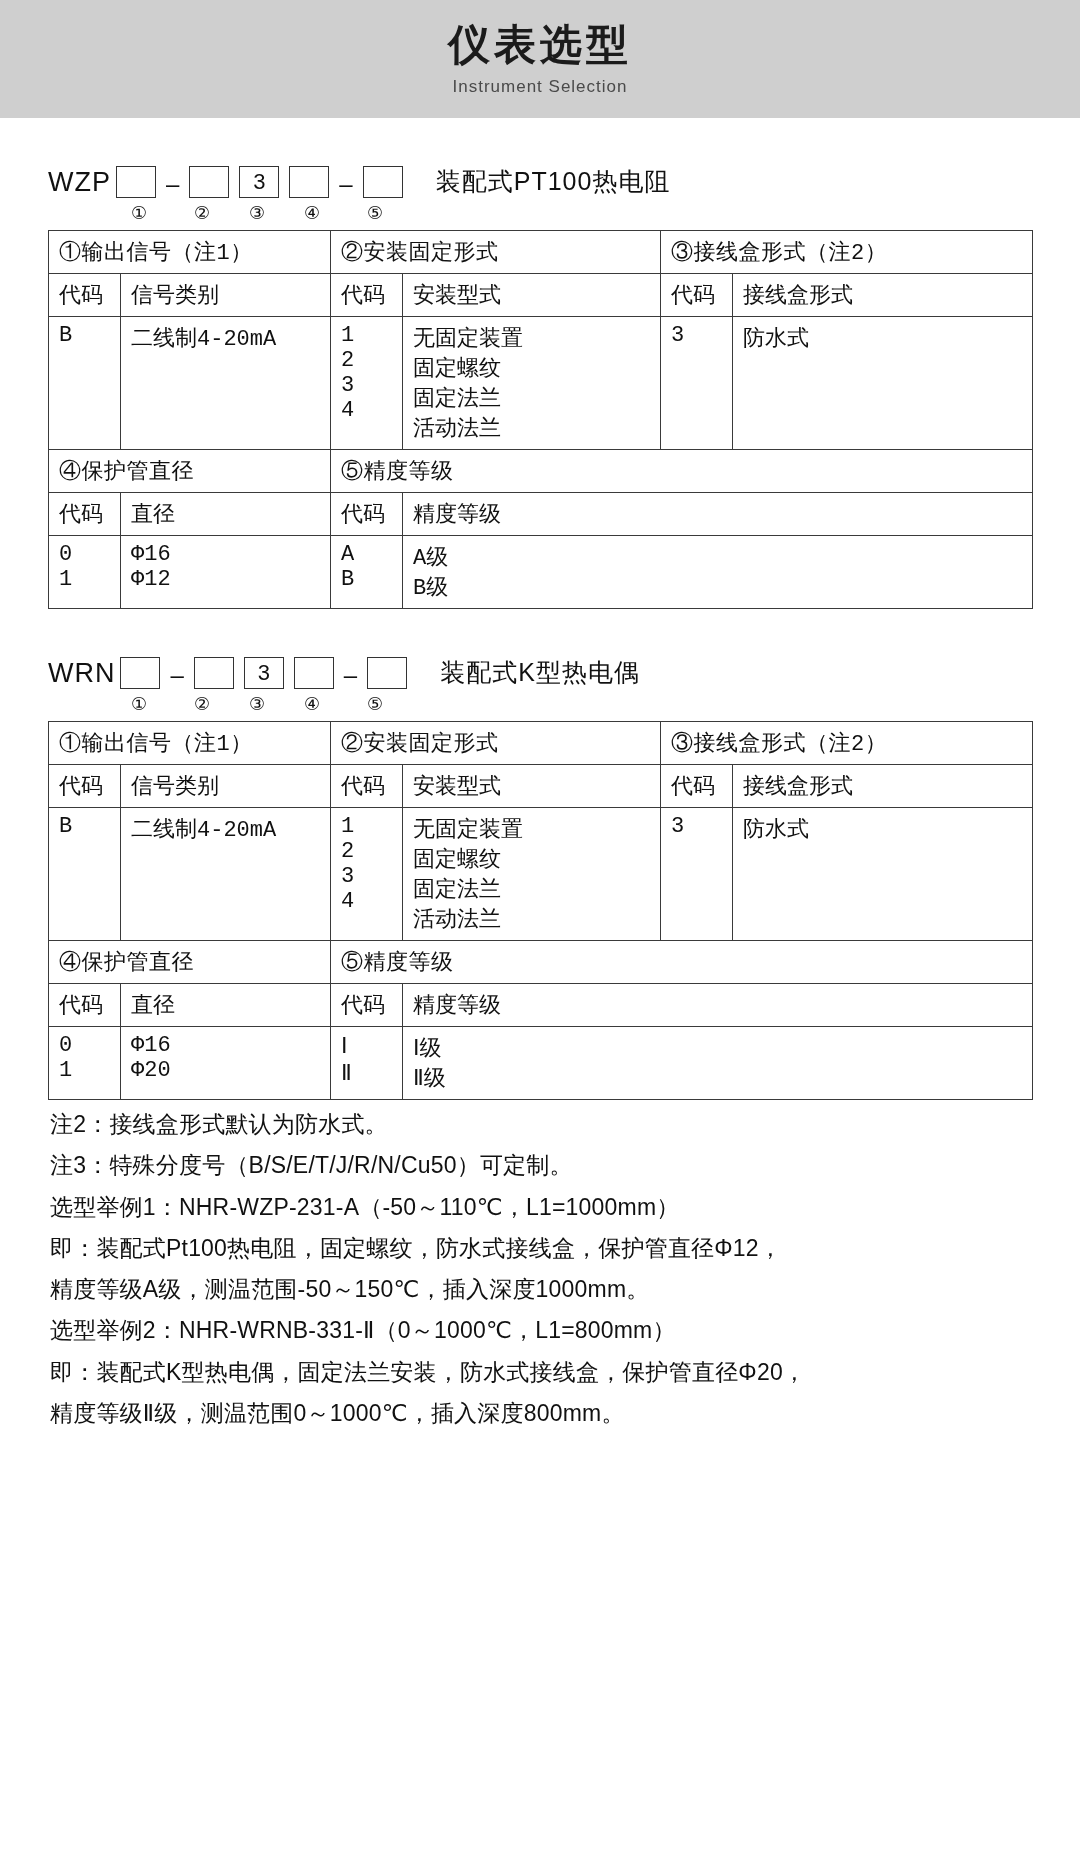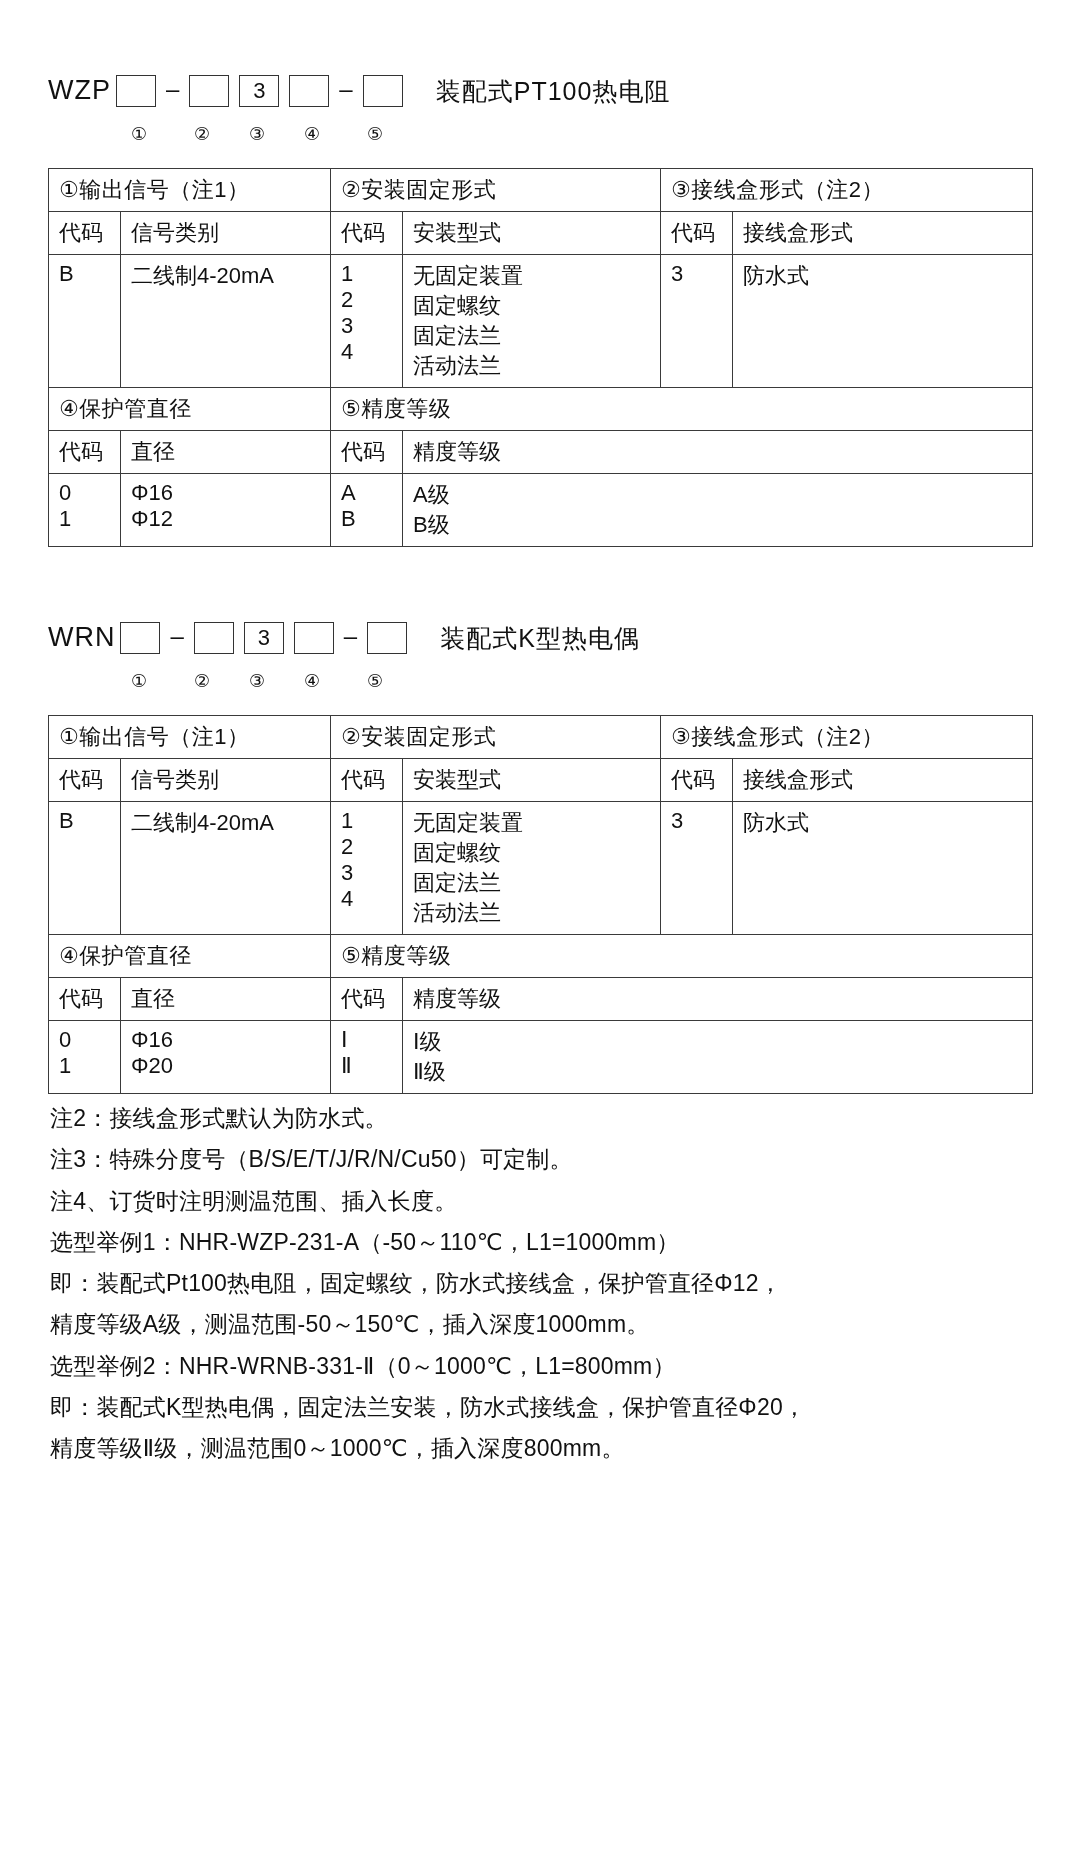--- a/index.html
+++ b/index.html
@@ -39,23 +39,22 @@
 
   
   .content {
     padding: 0 48px;
   }
 
   
   .code-block { margin-top: 0; }
   .code-row {
     display: flex;
-    align-items: flex-start;
+    align-items: flex-end;
     height: 44px;
-    margin-top: 39px;
   }
   .code-prefix {
     font-size: 27px;
     letter-spacing: 1px;
     color: #111;
     font-family: "Liberation Sans", sans-serif;
   }
   .code-box {
     width: 40px;
     height: 32px;
@@ -89,22 +88,23 @@
   .marker { width: 40px; text-align: center; margin: 0 5px; font-size: 18px; }
   .marker.sp1 { margin-left: 18px; }
   .marker.sp2 { margin-left: 10px; }
   .marker.sp3 { margin-left: 10px; }
   .marker.sp4 { margin-left: 18px; }
 
   
   table.spec {
     width: 984px;
     border-collapse: collapse;
-    margin-top: 19px;
+    margin-top: 2px;
     table-layout: fixed;
+    font-family: Liberation Mono, monospace;
   }
   table.spec td, table.spec th {
     border: 1.5px solid #3a3a3a;
     padding: 6px 10px;
     font-size: 22px;
     color: #111;
     vertical-align: top;
     text-align: left;
     font-weight: normal;
   }
@@ -146,20 +146,24 @@
     color: #111;
     letter-spacing: 0.2px;
   }
   .spacer-lg { height: 36px; }
 </style>
 </head>
 <body>
 
 <div class="page">
 
+  <div class="header">
+    <div class="header-title">仪表选型</div>
+    <div class="header-sub">Instrument Selection</div>
+  </div>
 
   <div class="content">
 
     <div class="spacer-lg"></div>
 
     <div class="code-block">
       <div class="code-row">
         <span class="code-prefix">WZP</span>
         <span class="code-box"></span>
         <span class="code-dash">–</span>
@@ -358,21 +362,20 @@
               <div class="lines" style="white-space:pre-line">Ⅰ级
 Ⅱ级</div>
             </td>
         </tr>
       </tbody>
     </table>
 
     <div class="notes">
       <p>注2：接线盒形式默认为防水式。</p>
       <p>注3：特殊分度号（B/S/E/T/J/R/N/Cu50）可定制。</p>
-      <p>注4、订货时注明测温范围、插入长度。</p>
       <p>选型举例1：NHR-WZP-231-A（-50～110℃，L1=1000mm）</p>
       <p>即：装配式Pt100热电阻，固定螺纹，防水式接线盒，保护管直径Φ12，</p>
       <p>精度等级A级，测温范围-50～150℃，插入深度1000mm。</p>
       <p>选型举例2：NHR-WRNB-331-Ⅱ（0～1000℃，L1=800mm）</p>
       <p>即：装配式K型热电偶，固定法兰安装，防水式接线盒，保护管直径Φ20，</p>
       <p>精度等级Ⅱ级，测温范围0～1000℃，插入深度800mm。</p>
     </div>
 
   </div>
 </div>

